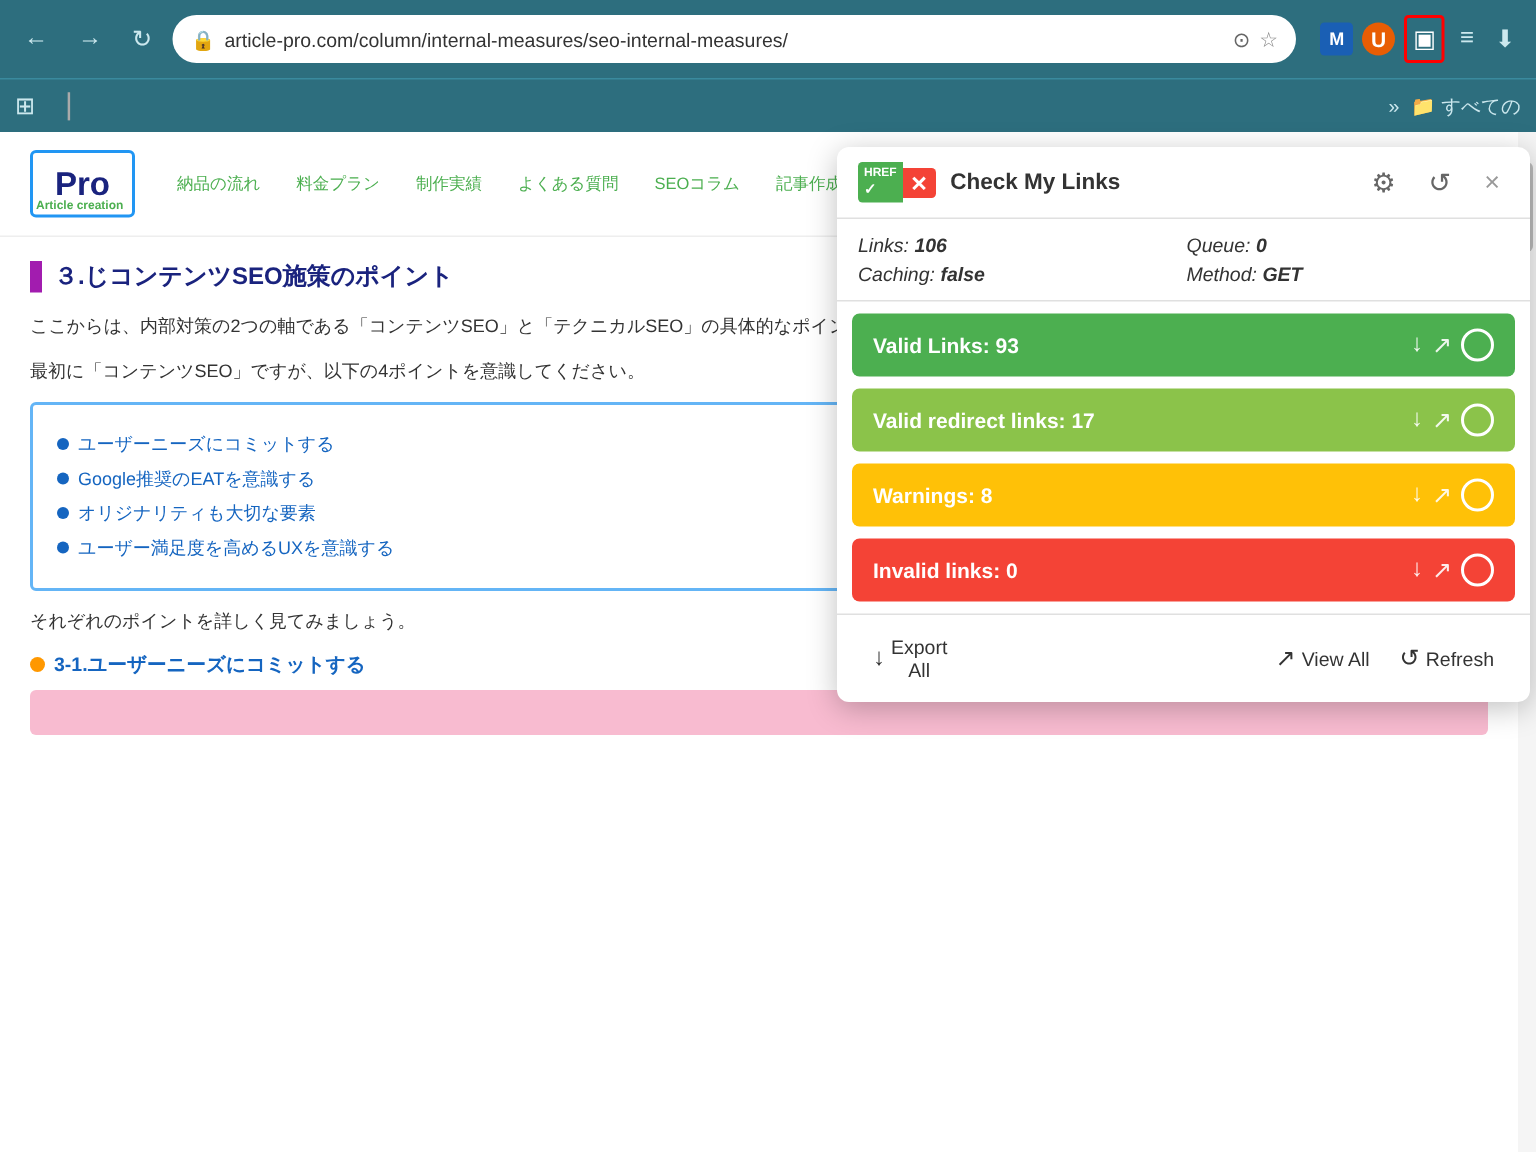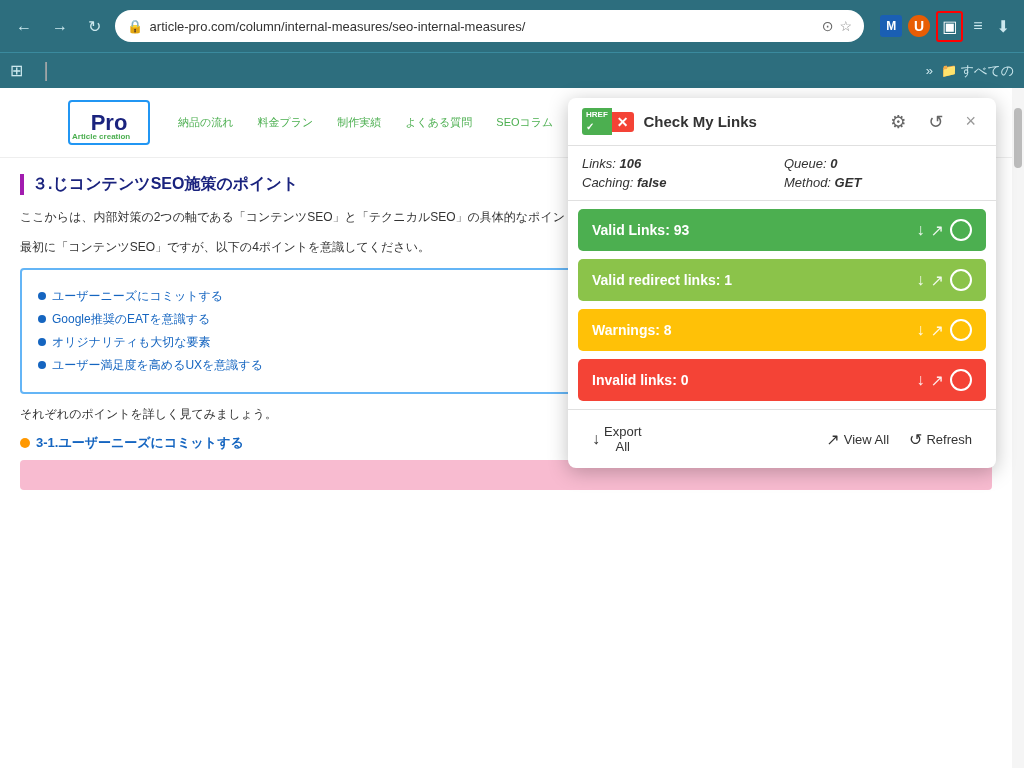--- a/index.html
+++ b/index.html
@@ -99,33 +99,32 @@
     
     .site-header {
       background: white;
       padding: 12px 20px;
       display: flex;
       align-items: center;
       border-bottom: 1px solid #eee;
       gap: 12px;
     }
     .logo {
-      width: 82px;
+      width: 70px;
       height: 45px;
       background: white;
       border: 2px solid #2196F3;
       border-radius: 4px;
       display: flex;
       align-items: center;
       justify-content: center;
       font-size: 22px;
       font-weight: bold;
       color: #1a237e;
       position: relative;
-      margin-left: 48px;
     }
     .logo-sub { font-size: 8px; color: #4caf50; position: absolute; bottom: 2px; left: 2px; }
     .site-nav {
       display: flex;
       gap: 8px;
       align-items: center;
       flex: 1;
       flex-wrap: wrap;
     }
     .nav-item {
@@ -159,21 +158,21 @@
     
     .article-body {
       padding: 16px 20px;
       overflow: hidden;
     }
     .article-title {
       color: #1a237e;
       font-size: 16px;
       font-weight: bold;
       margin-bottom: 12px;
-      border-left: 4px solid #a21caf;
+      border-left: 8px solid #a21caf;
       padding-left: 8px;
     }
     .article-text {
       font-size: 12px;
       color: #333;
       line-height: 1.7;
       margin-bottom: 10px;
     }
     .bullet-box {
       border: 2px solid #64b5f6;
@@ -231,23 +230,23 @@
       width: 8px;
       height: 60px;
       background: #bbb;
       border-radius: 4px;
       margin-top: 20px;
     }
 
     
     .cml-panel {
       position: absolute;
-      right: 28px;
+      right: 4px;
       top: 10px;
-      width: 428px;
+      width: 462px;
       background: white;
       border-radius: 8px;
       box-shadow: 0 4px 20px rgba(0,0,0,0.25);
       overflow: hidden;
       z-index: 100;
     }
     .cml-header {
       display: flex;
       align-items: center;
       padding: 10px 14px;
@@ -508,21 +507,21 @@
       <div class="link-row link-row-green">
         <span class="link-label">Valid Links: 93</span>
         <div class="link-actions">
           <span class="link-action-btn">↓</span>
           <span class="link-action-btn">↗</span>
           <span class="link-circle"></span>
         </div>
       </div>
 
       <div class="link-row link-row-lime">
-        <span class="link-label">Valid redirect links: 1</span>
+        <span class="link-label">Valid redirect links: 17</span>
         <div class="link-actions">
           <span class="link-action-btn">↓</span>
           <span class="link-action-btn">↗</span>
           <span class="link-circle"></span>
         </div>
       </div>
 
       <div class="link-row link-row-yellow">
         <span class="link-label">Warnings: 8</span>
         <div class="link-actions">

